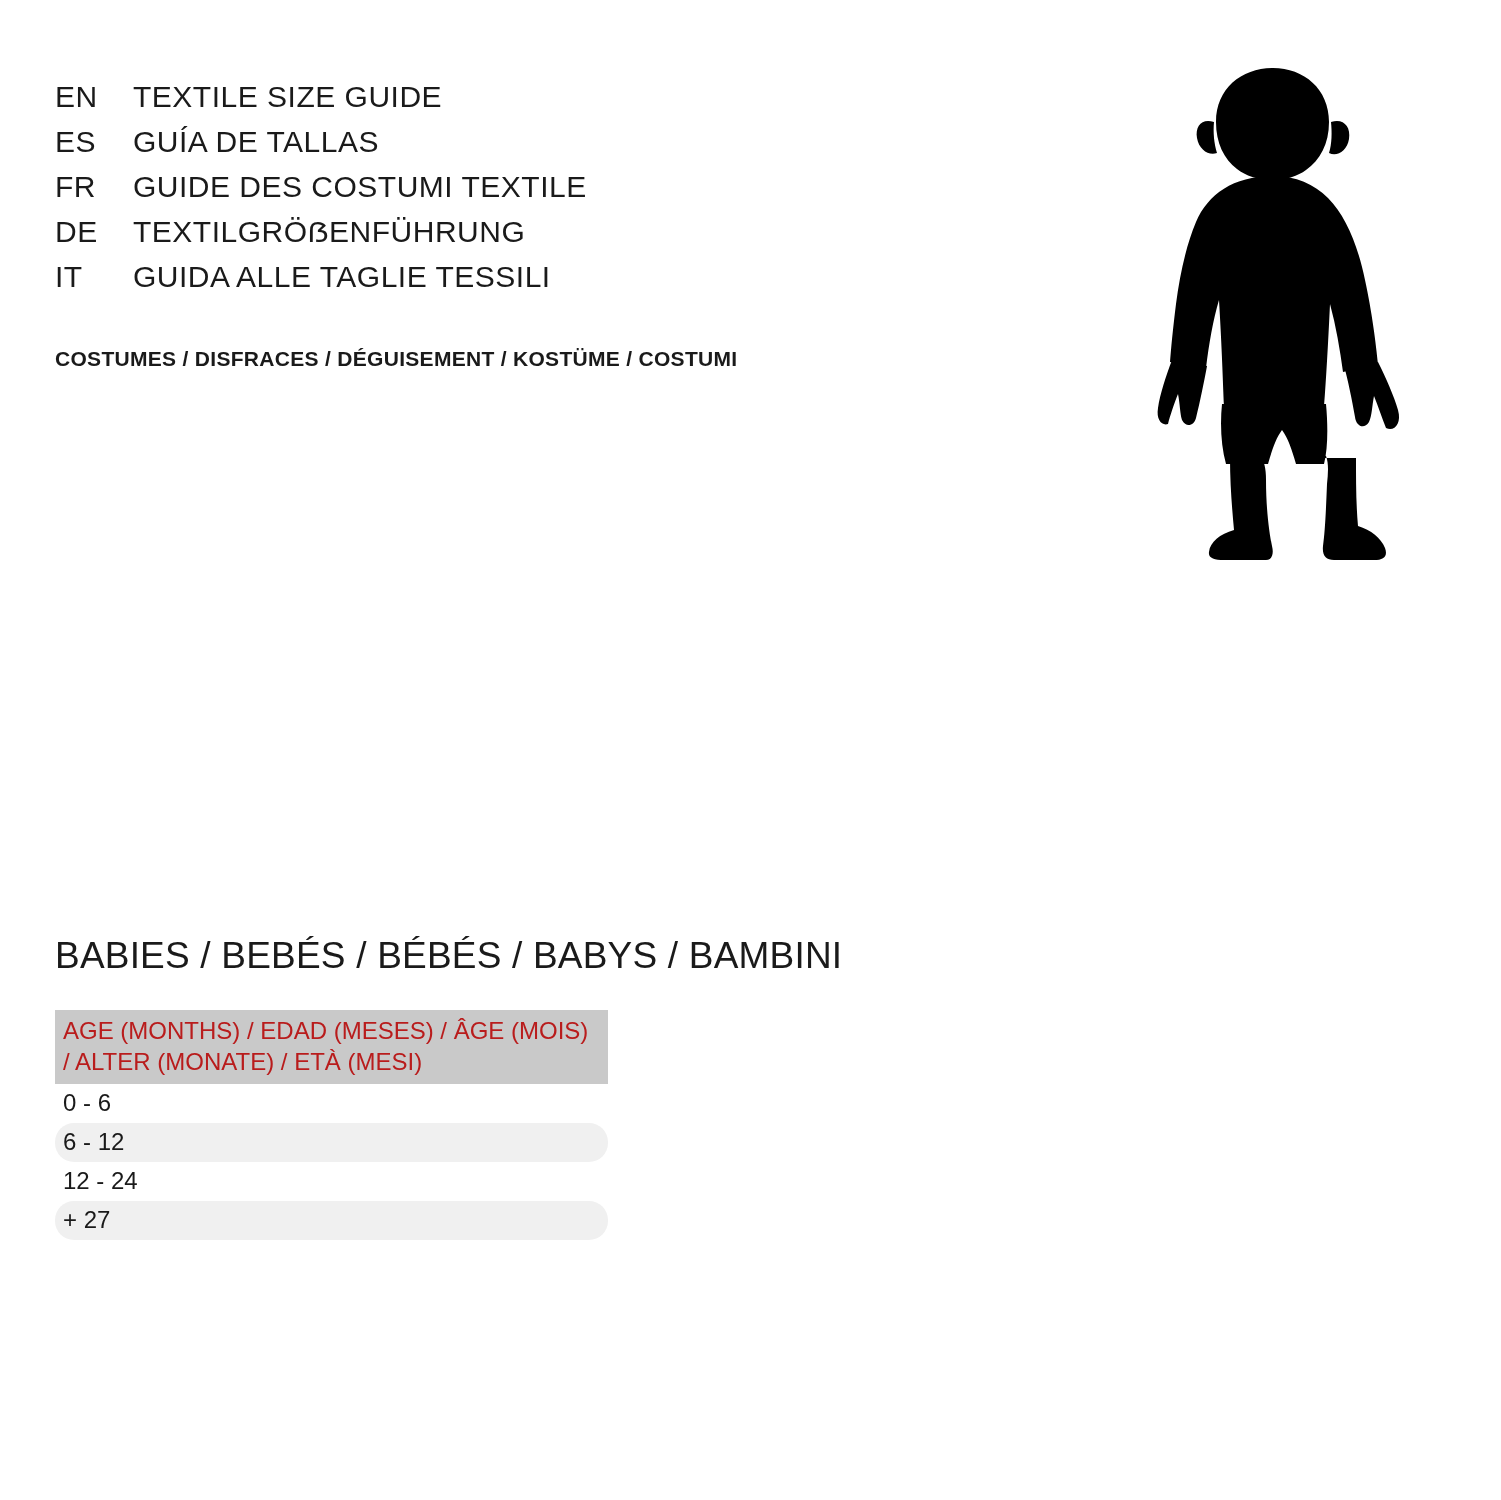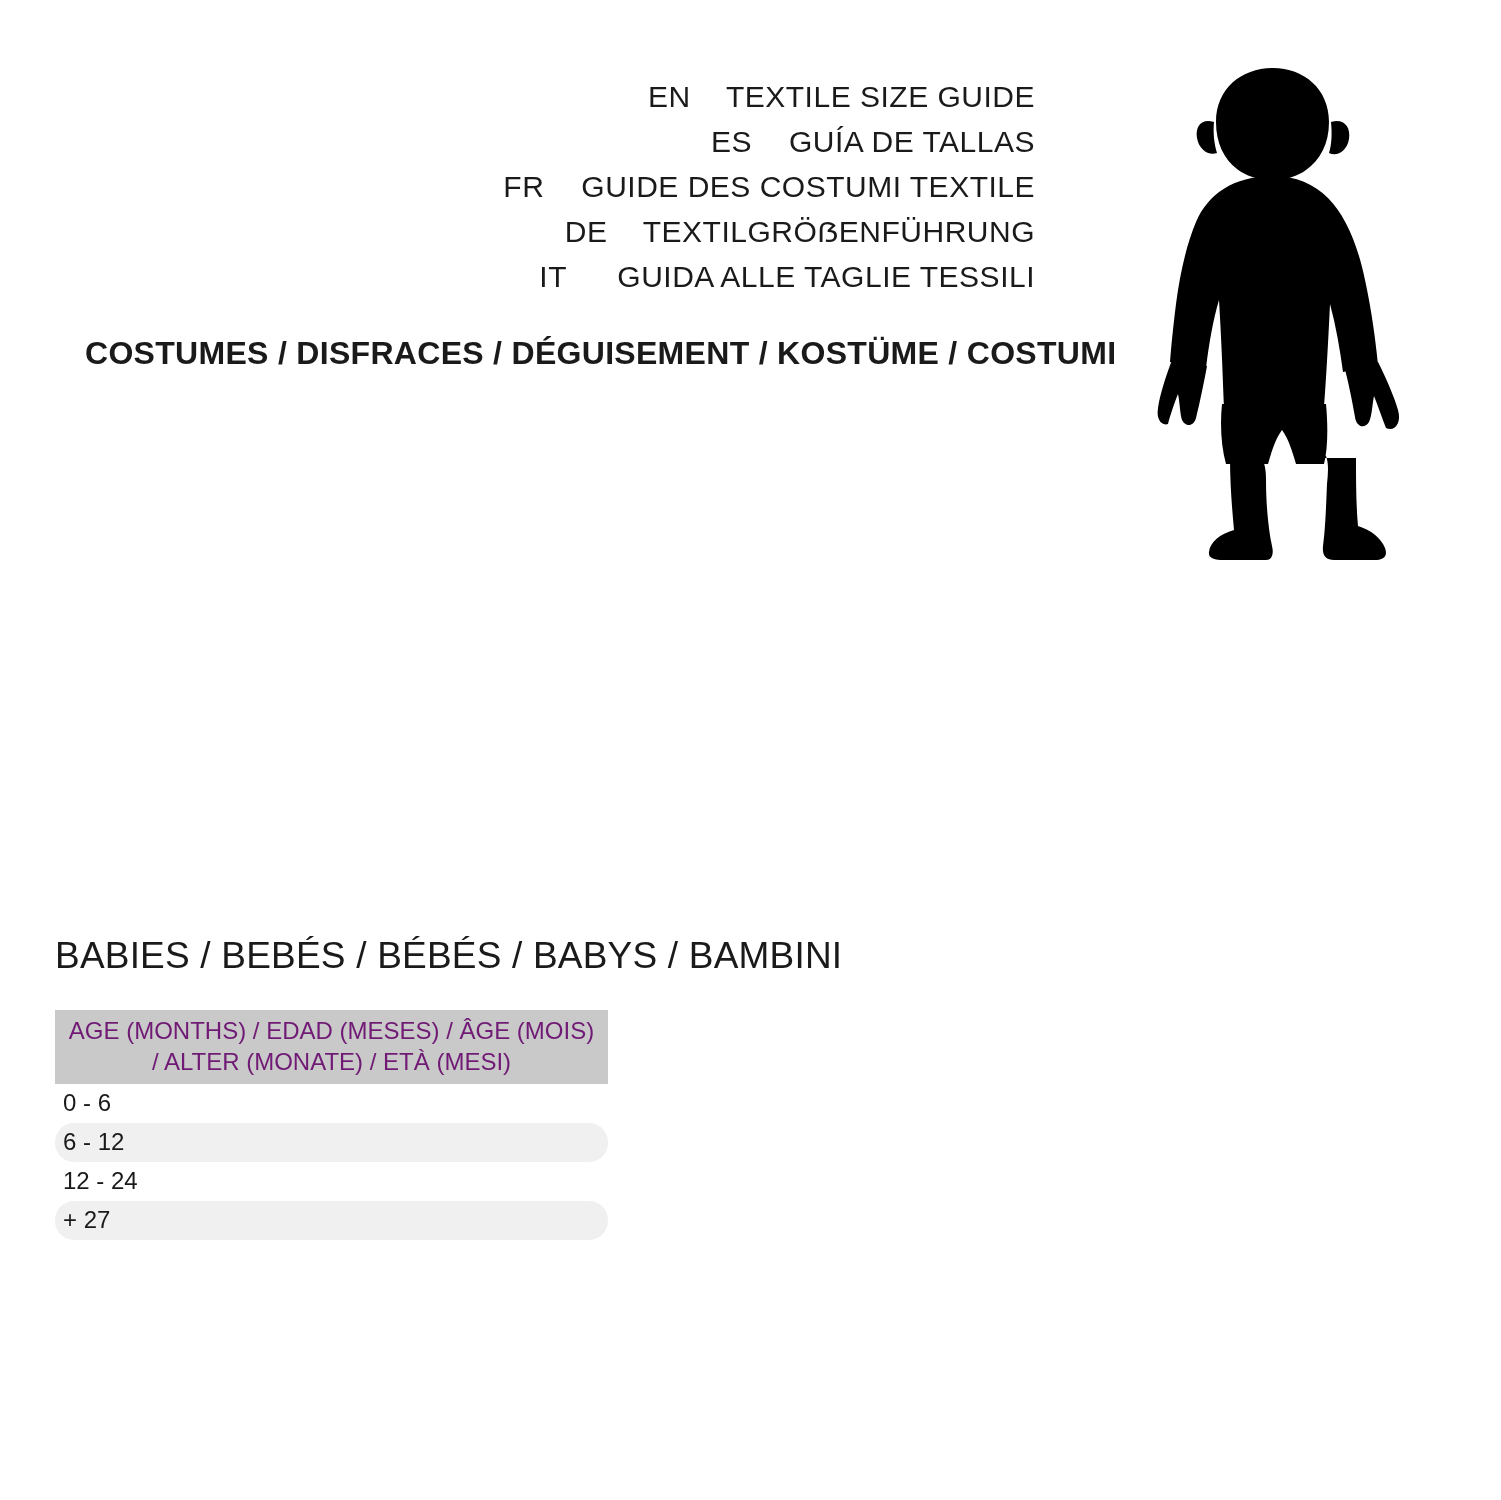--- a/index.html
+++ b/index.html
@@ -20,44 +20,42 @@
   #lang-block {
     position: absolute;
     left: 55px;
     top: 72px;
     width: 980px;
   }
   .lang-row {
     display: flex;
     align-items: baseline;
     height: 45px;
-    justify-content: flex-end;
   }
   .lang-code {
     width: 78px;
     font-size: 30px;
     letter-spacing: 0.5px;
     white-space: nowrap;
   }
   .lang-text {
     font-size: 30px;
     letter-spacing: 0.5px;
     white-space: nowrap;
     margin-top: 8px;
   }
 
   #category-line {
     position: absolute;
     left: 55px;
-    top: 335px;
-    font-size: 32px;
+    top: 347px;
+    font-size: 21px;
     font-weight: bold;
     letter-spacing: 0.3px;
     white-space: nowrap;
-    margin-left: 30px;
   }
 
   
   #silhouette {
     position: absolute;
     left: 1110px;
     top: 60px;
     width: 330px;
     height: 500px;
   }
@@ -76,25 +74,25 @@
     white-space: nowrap;
   }
   table.size-table {
     border-collapse: collapse;
     width: 553px;
     table-layout: fixed;
   }
   table.size-table th {
     background: #c9c9c9;
     font-weight: normal;
-    text-align: center;
+    text-align: left;
     font-size: 24px;
     line-height: 1.28;
     padding: 6px 8px 7px 8px;
-    color: #701a75;
+    color: #b91c1c;
   }
   table.size-table td {
     font-size: 24px;
     padding: 5px 8px 6px 8px;
     color: #1a1a1a;
     text-align: left;
   }
   table.size-table tr.row-odd td {
     background: #ffffff;
     margin-left: 14px;

